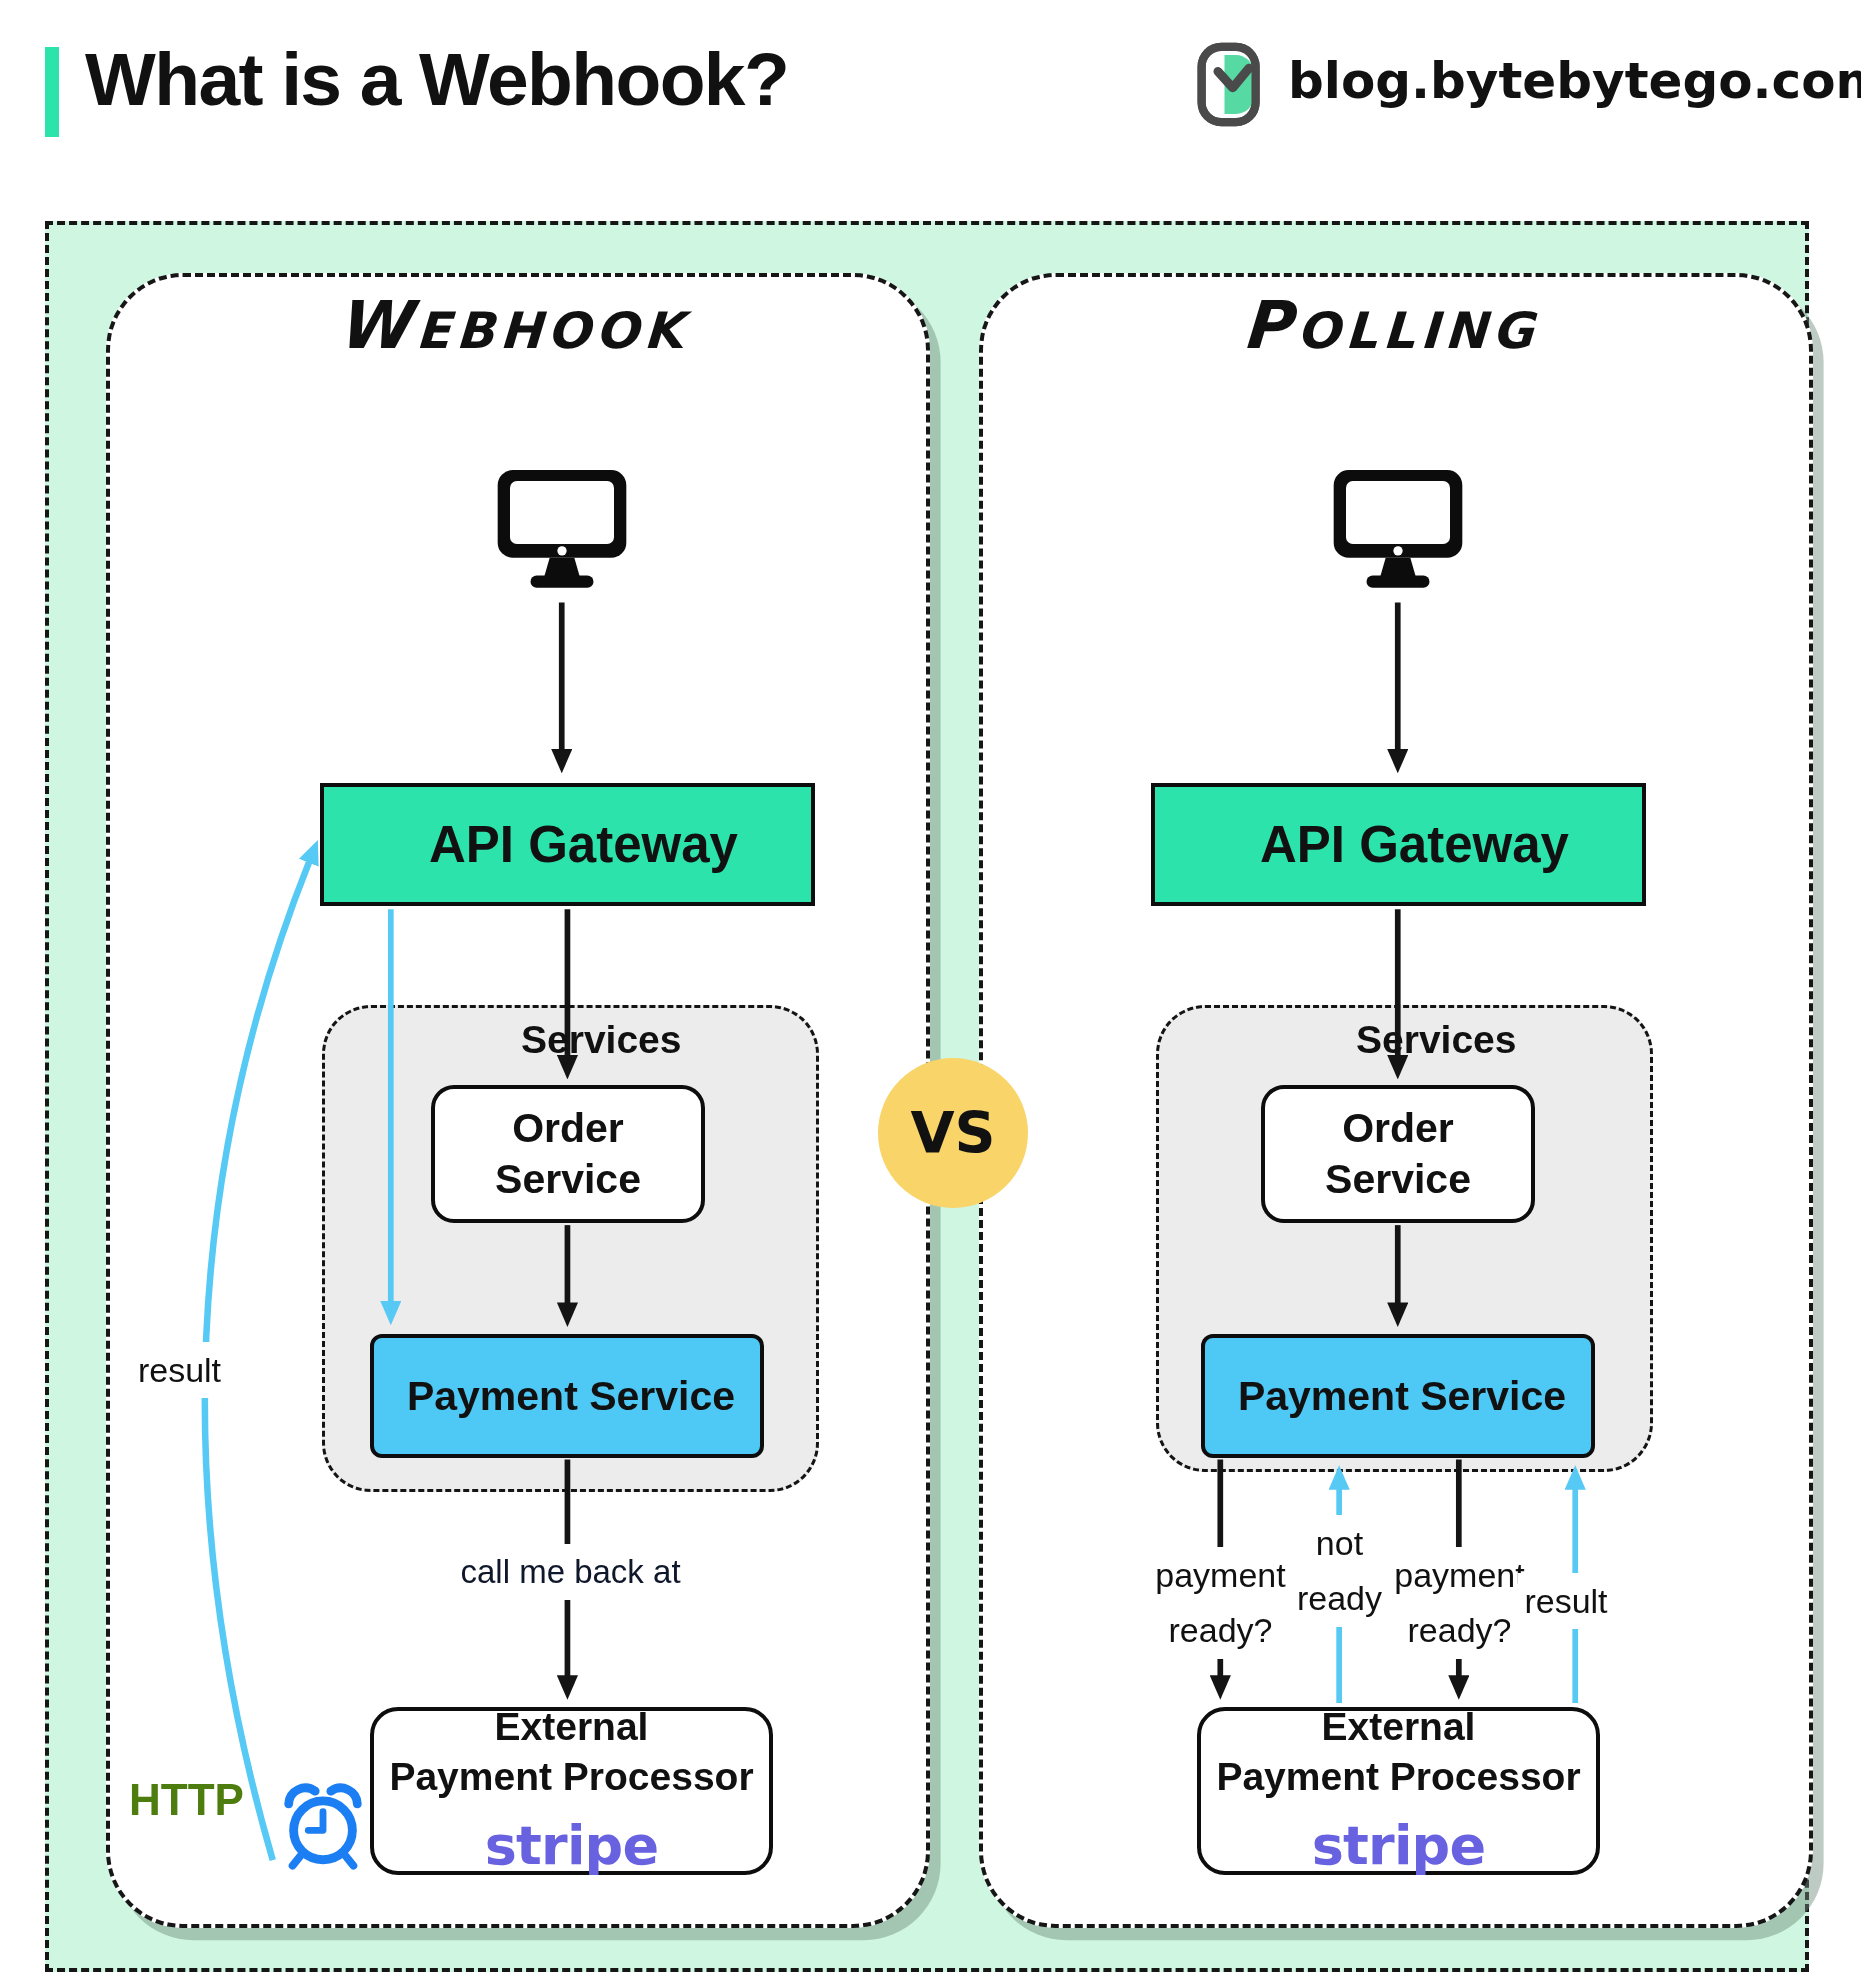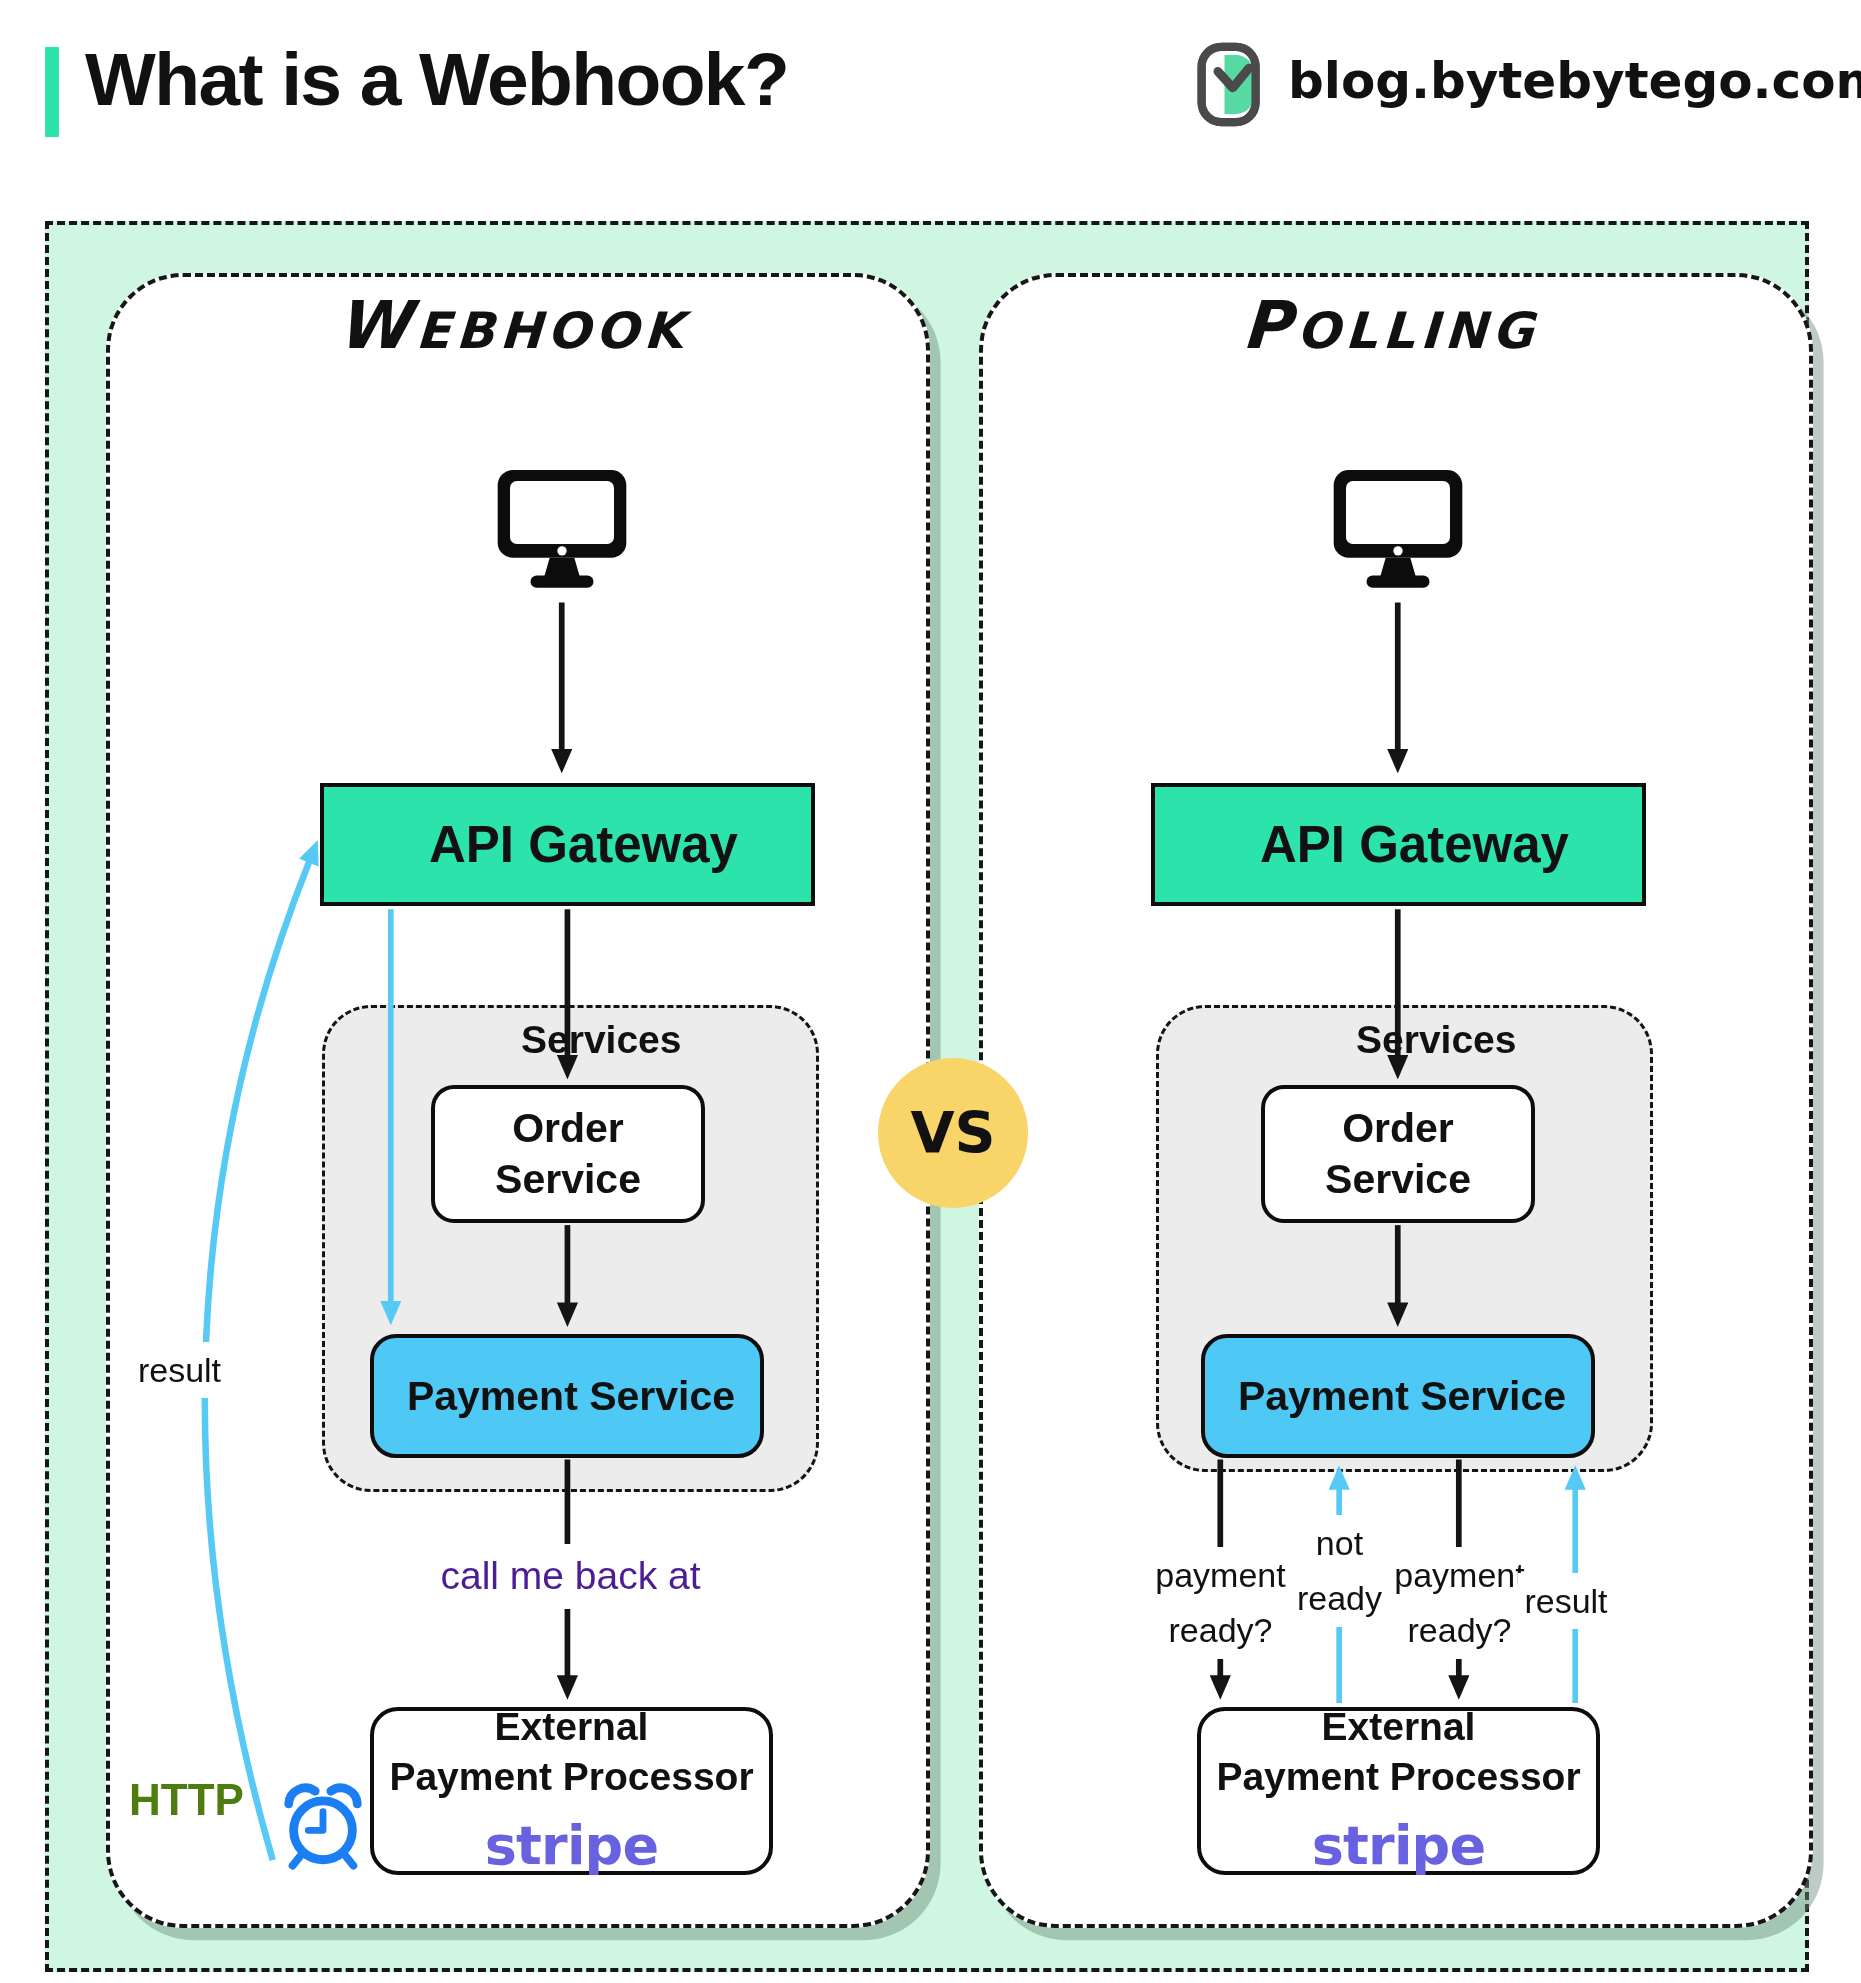--- a/index.html
+++ b/index.html
@@ -19,31 +19,31 @@
   .panel-left{left:106px;width:824px;}
   .panel-right{left:979px;width:834px;}
   .panel-title{position:absolute;top:287px;text-align:center;font-family:"DejaVu Sans",sans-serif;font-weight:900;font-style:italic;font-size:50px;letter-spacing:5.7px;transform:skewX(-6deg);}
   .panel-title::first-letter{font-size:1.32em;}
   .pt-left{left:106px;width:824px;}
   .pt-right{left:979px;width:834px;}
   
   .box{position:absolute;display:flex;align-items:center;justify-content:center;border:4.1px solid #0d0d0d;box-sizing:border-box;font-weight:bold;text-align:center;z-index:3;}
   .gateway{background:#2BE3AB;font-size:51px;padding-left:32px;}
   .order{background:#ffffff;border-radius:23px;font-size:41px;line-height:1.25;flex-direction:column;}
-  .payment{background:#4EC9F5;border-radius:26px;font-size:41px;padding-left:8px;}
+  .payment{background:#4EC9F5;border-radius:12px;font-size:41px;padding-left:8px;}
   .external{background:#ffffff;border-radius:28px;flex-direction:column;font-size:39px;line-height:1.28;}
   .brand{color:#6862E0;font-size:54px;font-weight:800;margin-top:9.8px;font-family:"DejaVu Sans",sans-serif;letter-spacing:-0.8px;}
   .services{position:absolute;background:#ECECEC;border:3.3px dashed #141414;border-radius:49px;box-sizing:border-box;z-index:2;}
   .services-label{position:absolute;font-weight:bold;font-size:39px;text-align:left;z-index:3;}
   
   .monitor{position:absolute;width:140px;height:130px;z-index:3;}
   .alarm{position:absolute;left:274px;top:1773px;width:98px;height:101px;z-index:4;}
   
   .callback{position:absolute;left:269px;top:1544px;width:603px;display:flex;justify-content:center;z-index:4;}
-  .callback .inner{background:#ffffff;color:#4c1d95;font-size:39px;line-height:1.5;padding:3.3px 13px;text-align:center;}
+  .callback .inner{background:#ffffff;color:#0f172a;font-size:33px;line-height:1.5;padding:3.3px 13px;text-align:center;}
   .http{position:absolute;left:129px;top:1775px;color:#4d7c0f;font-weight:bold;font-size:44px;z-index:4;}
   .note{position:absolute;text-align:center;font-size:34px;line-height:1.55;z-index:4;}
   .note .inner{background:#ffffff;padding:1.6px 6.5px;display:inline-block;}
   .vs{position:absolute;left:878px;top:1058px;width:150px;height:150px;border-radius:50%;background:#F8D469;display:flex;align-items:center;justify-content:center;font-size:57px;font-weight:bold;font-family:"DejaVu Sans",sans-serif;z-index:6;}
   .arrows{position:absolute;left:0;top:0;z-index:3;pointer-events:none;}
 </style>
 </head>
 <body>
 
 <div id="canvas">

